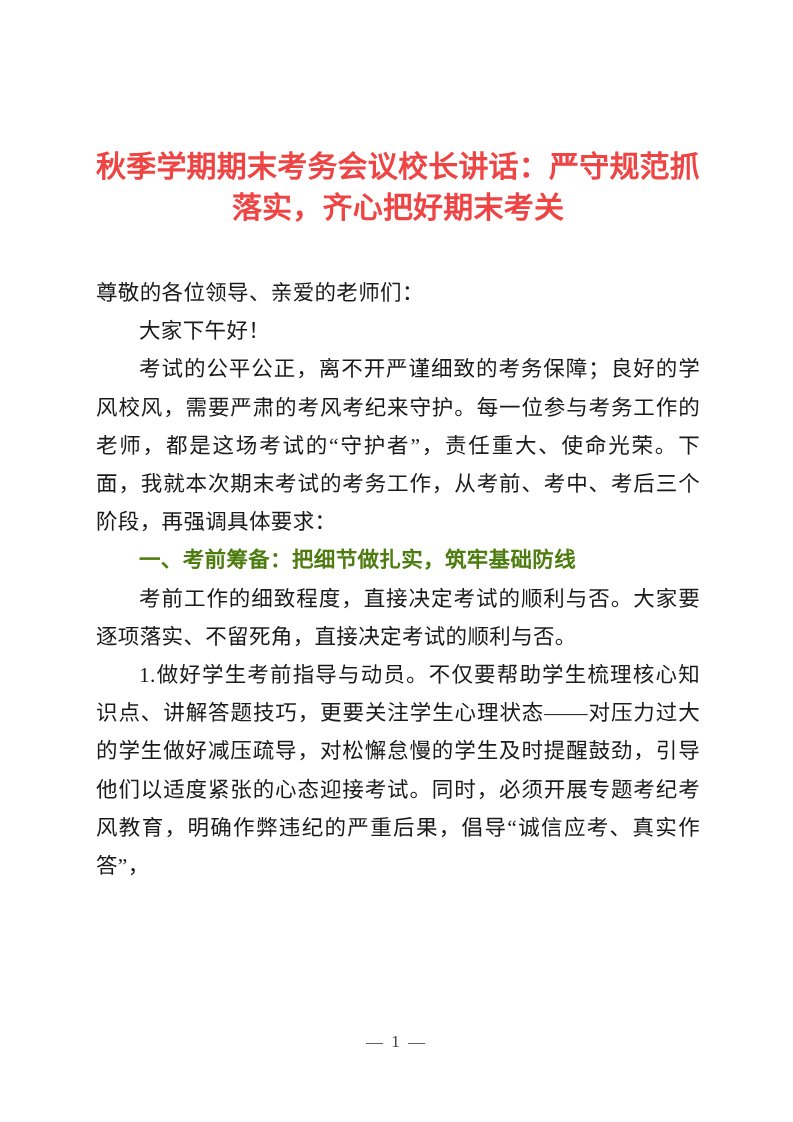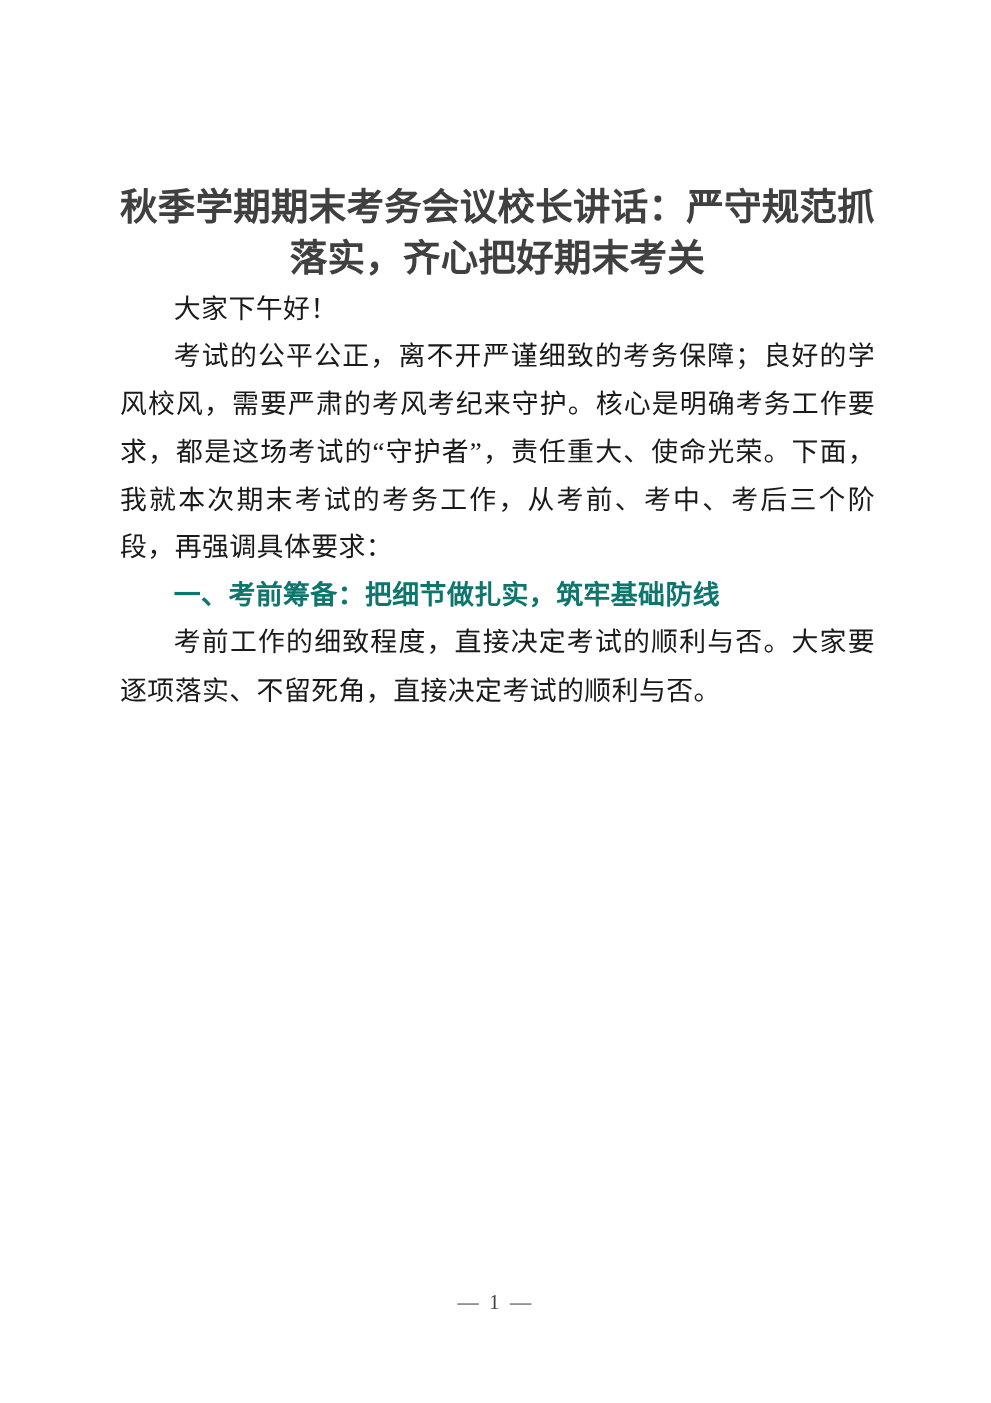--- a/index.html
+++ b/index.html
@@ -28,21 +28,21 @@
 
   
   .doc-title {
     margin: 0;
     padding: 0;
     text-align: center;
     font-family: "Liberation Sans", "DejaVu Sans", sans-serif;
     font-weight: 700;
     font-size: 30px;
     line-height: 41px;
-    color: #404040;
+    color: #ef4444;
     letter-spacing: 0.2px;
     padding-top: 146px;
     -webkit-font-smoothing: none;
   }
 
   
   .para {
     margin: 0;
     padding: 0;
     font-family: "Liberation Serif", "DejaVu Serif", serif;
@@ -69,21 +69,21 @@
 
   
   .section-heading {
     margin: 0;
     padding: 0;
     text-indent: 2em;
     font-family: "Liberation Serif", "DejaVu Serif", serif;
     font-weight: 700;
     font-size: 21.5px;
     line-height: 38.2px;
-    color: #0f766e;
+    color: #4d7c0f;
     letter-spacing: 0.35px;
     text-align: left;
   }
 
   
   .page-footer {
     position: absolute;
     left: 0;
     right: 0;
     top: 1032px;
@@ -97,28 +97,30 @@
 </style>
 </head>
 <body>
 
 <div class="page">
 
   <div class="doc-body">
 
     <h1 class="doc-title">秋季学期期末考务会议校长讲话：严守规范抓落实，齐心把好期末考关</h1>
 
+    <p class="para flush first-para">尊敬的各位领导、亲爱的老师们：</p>
 
     <p class="para indent">大家下午好！</p>
 
 
-    <p class="para indent">考试的公平公正，离不开严谨细致的考务保障；良好的学风校风，需要严肃的考风考纪来守护。核心是明确考务工作要求，都是这场考试的“守护者”，责任重大、使命光荣。下面，我就本次期末考试的考务工作，从考前、考中、考后三个阶段，再强调具体要求：</p>
+    <p class="para indent">考试的公平公正，离不开严谨细致的考务保障；良好的学风校风，需要严肃的考风考纪来守护。每一位参与考务工作的老师，都是这场考试的“守护者”，责任重大、使命光荣。下面，我就本次期末考试的考务工作，从考前、考中、考后三个阶段，再强调具体要求：</p>
 
     <h2 class="section-heading">一、考前筹备：把细节做扎实，筑牢基础防线</h2>
 
     <p class="para indent">考前工作的细致程度，直接决定考试的顺利与否。大家要逐项落实、不留死角，直接决定考试的顺利与否。</p>
 
+    <p class="para indent">1.做好学生考前指导与动员。不仅要帮助学生梳理核心知识点、讲解答题技巧，更要关注学生心理状态——对压力过大的学生做好减压疏导，对松懈怠慢的学生及时提醒鼓劲，引导他们以适度紧张的心态迎接考试。同时，必须开展专题考纪考风教育，明确作弊违纪的严重后果，倡导“诚信应考、真实作答”，</p>
 
   </div>
 
   <div class="page-footer">— 1 —</div>
 
 </div>
 
 </body></html>

